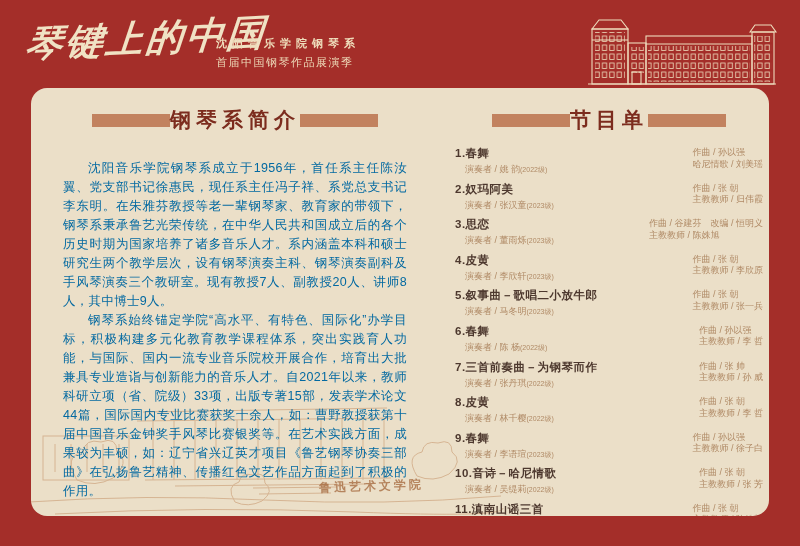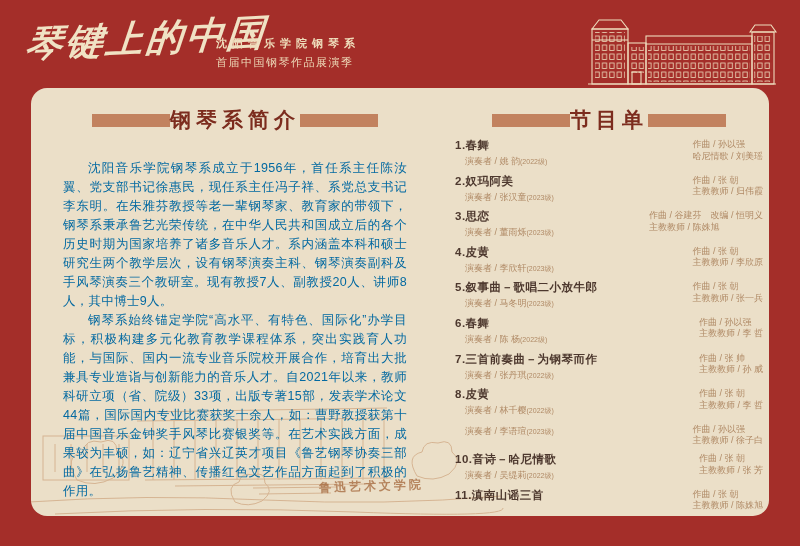--- a/index.html
+++ b/index.html
@@ -34,21 +34,21 @@
     font-size:12px;letter-spacing:3px;color:rgba(163,102,58,.75);
     transform:rotate(-2deg);white-space:nowrap;
   }
   
   .col-intro{position:absolute;left:32px;top:18px;width:344px}
   .col-program{position:absolute;left:424px;top:18px;width:308px}
   .heading-row{display:flex;align-items:center;justify-content:center;gap:0}
   .heading-bar{width:78px;height:13px;background:#c2825f;flex:0 0 auto}
   .heading-text{font-size:21px;font-weight:bold;color:#7c2c1e;letter-spacing:5px;white-space:nowrap}
   .col-intro .heading-row{margin-bottom:25px}
-  .col-program .heading-row{margin-bottom:4px}
+  .col-program .heading-row{margin-bottom:12px}
   
   .intro-p{
     margin:0;text-align:justify;text-indent:2em;
     font-size:12.5px;line-height:19px;letter-spacing:.3px;
     color:#0369a1;position:relative;z-index:1;
   }
   
   .item{display:flex;justify-content:space-between;align-items:flex-start;margin-bottom:5.6px;position:relative;z-index:1}
   .item-left{flex:1 1 auto;min-width:0}
   .item-title{font-size:11.5px;font-weight:bold;color:#4d382e;letter-spacing:.5px;white-space:nowrap}
@@ -238,20 +238,21 @@
       <div class="item-performer"><span class="p-lbl">演奏者 / </span><span class="p-name">林千樱</span><span class="p-grade">(2022级)</span></div>
     </div>
     <div class="item-right">
       <div class="c1">作曲 / 张 朝</div>
       <div class="c2">主教教师 / 李 哲</div>
     </div>
   </div>
 
   <div class="item">
     <div class="item-left">
+      <div class="item-title"><span class="num">9.</span><span class="ttl">春舞</span></div>
       <div class="item-performer"><span class="p-lbl">演奏者 / </span><span class="p-name">李语瑄</span><span class="p-grade">(2023级)</span></div>
     </div>
     <div class="item-right">
       <div class="c1">作曲 / 孙以强</div>
       <div class="c2">主教教师 / 徐子白</div>
     </div>
   </div>
 
   <div class="item">
     <div class="item-left">

